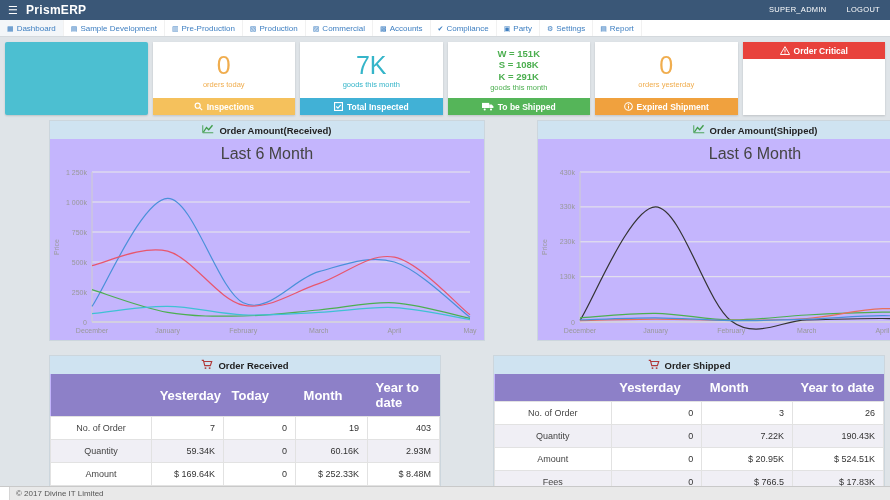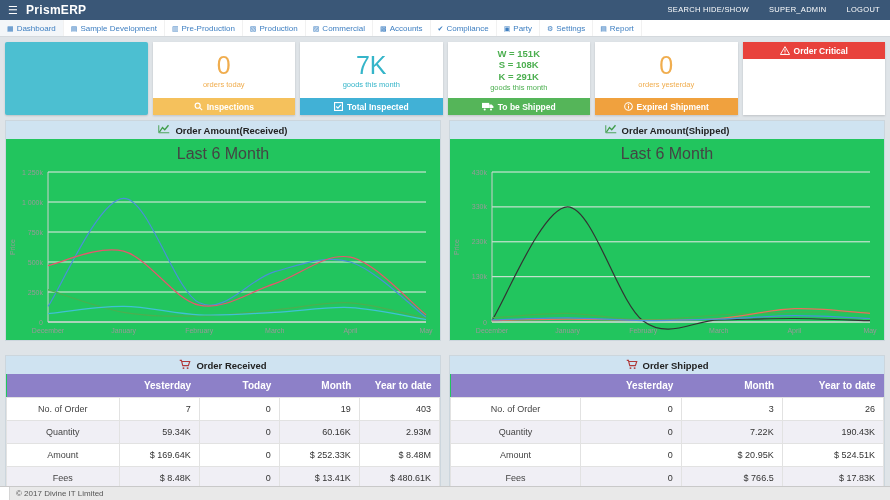--- a/index.html
+++ b/index.html
@@ -26,27 +26,27 @@
   .kpi-tile { flex:1; border-radius:2px; box-shadow:0 1px 2px rgba(0,0,0,.15); }
   .kpi-body { height:56px; display:flex; flex-direction:column; align-items:center; justify-content:center; }
   .kpi-value { font-size:25px; line-height:28px; }
   .kpi-caption { font-size:7.5px; margin-top:1px; }
   .kpi-lines { font-size:9.5px; font-weight:bold; line-height:11.5px; text-align:center; }
   .kpi-button { height:17px; display:flex; align-items:center; justify-content:center; gap:4px; color:#fff; font-size:8.5px; font-weight:bold; cursor:pointer; border:none; width:100%; }
   .kpi-button .bicon { display:flex; align-items:center; font-size:9px; line-height:1; }
   
   .row2, .row3 { display:flex; gap:8px; padding:0 5px; }
   .row3 { padding-top:14px; }
-  .panel { flex:1; background:#22c55e; border:1px solid #ccd6dd; }
+  .panel { flex:1; background:#c4b5fd; border:1px solid #ccd6dd;margin-left:44px; }
   .panel-header { height:18px; background:#cfe3f1; display:flex; align-items:center; justify-content:center; gap:5px; font-size:9.5px; font-weight:bold; color:#222; }
   .chart-subtitle { text-align:center; font-size:16px; color:#444; padding:6px 16px 1px; }
   .chart-mount { height:176px; width:100%; }
   
   table { width:100%; border-collapse:collapse; table-layout:fixed; font-size:9px; color:#333; }
-  th { background:#8d80c8; color:#fff; padding:6px 8px; text-align:right; font-size:10px; font-weight:bold; }
+  th { background:#8d80c8; color:#fff; padding:6px 8px; text-align:left; font-size:13px; font-weight:bold; }
   td { padding:6px 8px; border:1px solid #e2e2e2; text-align:right; background:#fff; }
   td.label { text-align:center; color:#444; }
   tbody tr:nth-child(even) td { background:#f0eff5; }
   
   .footer { position:absolute; left:0; right:0; bottom:0; height:14px; background:#e9e9e9; border-top:1px solid #c9c9c9; display:flex; align-items:center; font-size:8px; color:#555; }
   .footer-corner { width:10px; height:100%; background:#fff; border-right:1px solid #d5d5d5; }
   .footer-left { padding-left:6px; }
   .footer-right { margin-left:auto; display:flex; align-items:center; height:100%; }
   .f-item { padding:0 6px; }
   .f-sep { border-left:1px solid #cfcfcf; }
@@ -54,21 +54,20 @@
   .time-box { background:#fff; border-left:1px solid #ccc; padding:0 9px; height:100%; display:flex; align-items:center; font-size:8.5px; color:#333; }
 </style>
 </head>
 <body>
 
 <div class="topbar">
   <div class="hamburger">☰</div>
   <div class="brand">PrismERP</div>
   <div class="topbar-spacer"></div>
   <div class="topbar-actions" id="topbar-actions">
-      <div class="topbar-action">SEARCH HIDE/SHOW</div>
       <div class="topbar-action">SUPER_ADMIN</div>
       <div class="topbar-action">LOGOUT</div>
     </div>
 </div>
 
 <div class="navbar" id="navbar">
     <div class="nav-item active">
       <span class="nicon">▦</span>
       <span>Dashboard</span>
     </div>

